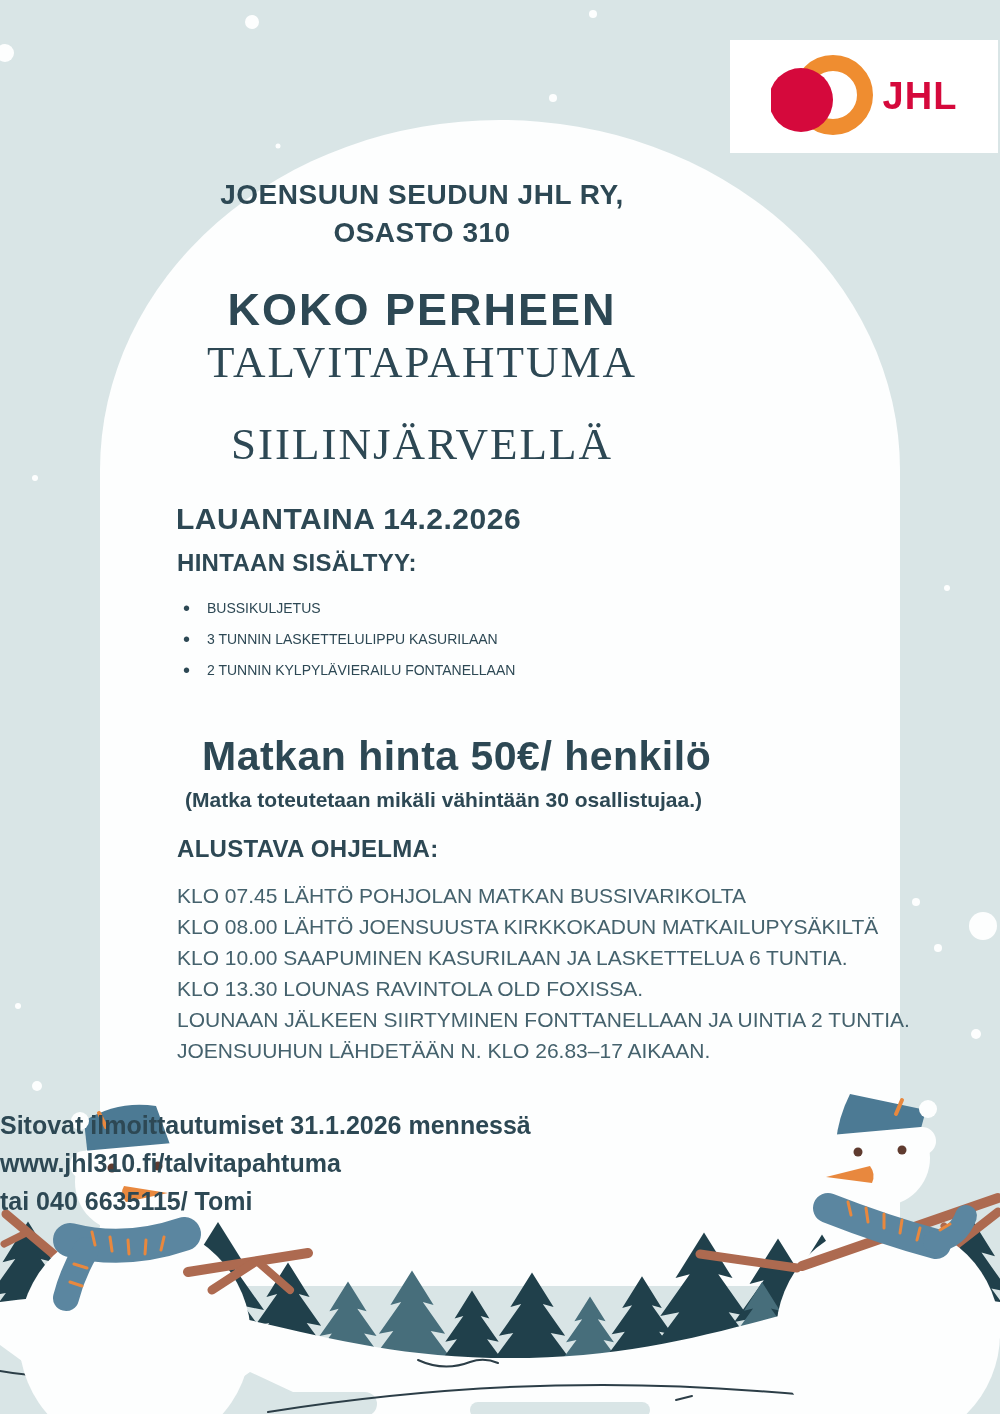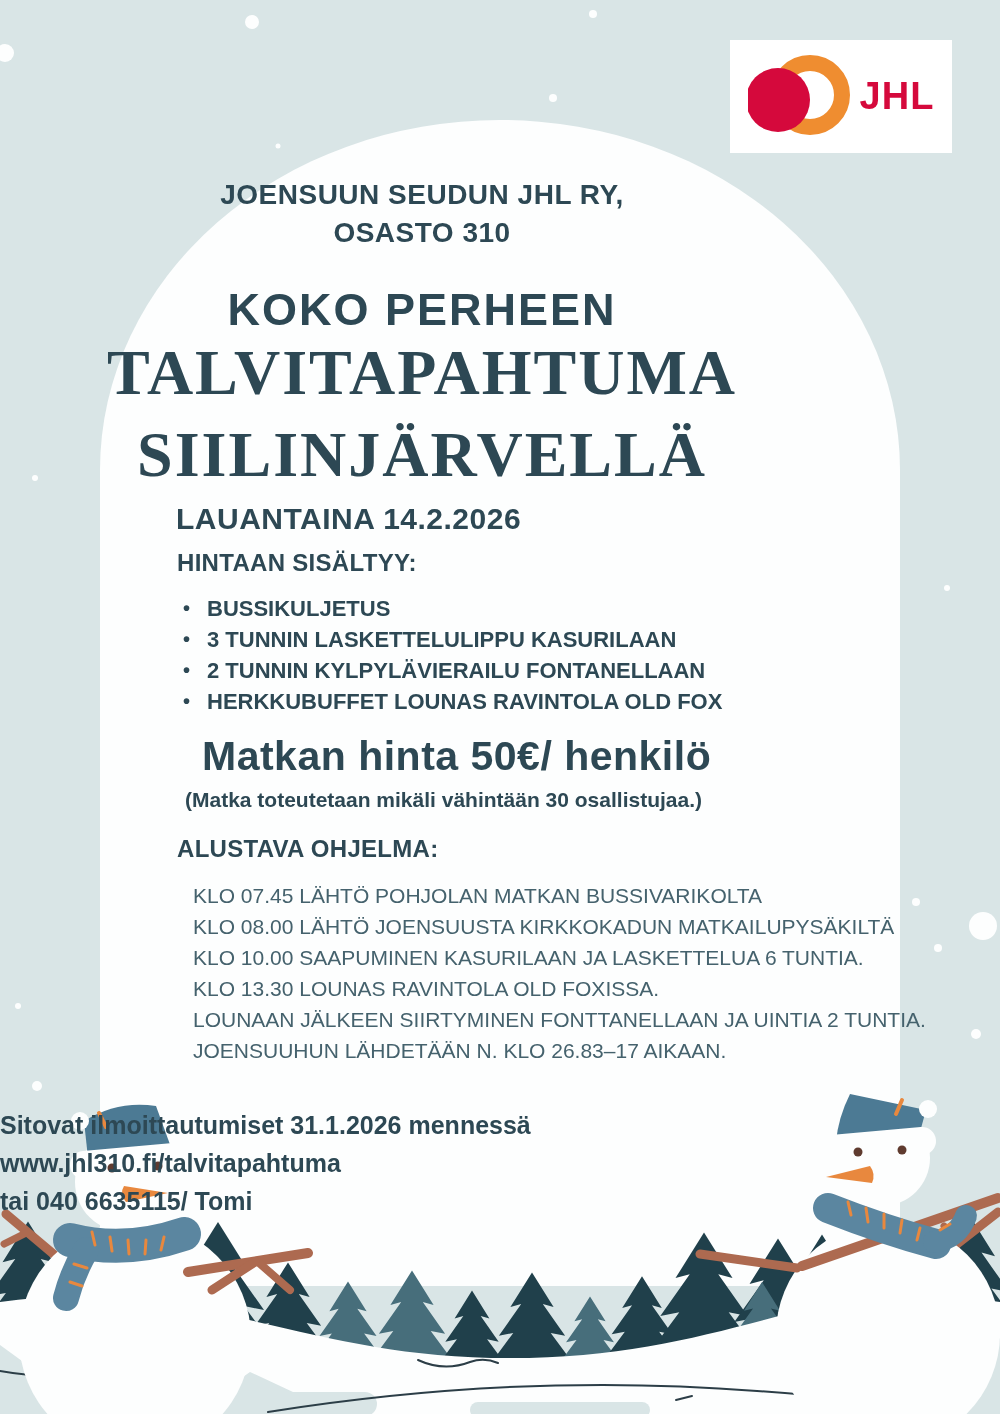--- a/index.html
+++ b/index.html
@@ -12,36 +12,36 @@
   html,body{margin:0;padding:0;}
   body{background:#9aa7aa;font-family:"Liberation Sans",sans-serif;}
   .poster{position:relative;width:1000px;height:1414px;margin:0 auto;background:var(--background);overflow:hidden;}
   .arch{position:absolute;left:100px;top:120px;width:800px;height:1294px;background:var(--panel);
         border-radius:400px 400px 0 0 / 350px 350px 0 0;}
   .scene{position:absolute;left:0;top:0;width:1000px;height:1414px;}
   .txt{position:absolute;color:var(--text-dark);white-space:nowrap;}
   .center{left:0;width:844px;text-align:center;}
   .org{top:176px;font-size:28px;font-weight:700;line-height:38px;letter-spacing:.5px;}
   .subtitle{top:284px;font-size:45px;font-weight:700;letter-spacing:2px;}
-  .title{font-family:"Liberation Serif",serif;font-weight:700;font-size:64px;letter-spacing:2px;}
+  .title{font-family:"Liberation Serif",serif;font-weight:400;font-size:45px;letter-spacing:2px;}
   .title1{top:336px;}
   .title2{top:418px;}
   .date{top:502px;left:176px;font-size:30px;font-weight:700;letter-spacing:.5px;}
   .sec-head{font-size:24px;font-weight:700;letter-spacing:.3px;}
   .includes-head{top:549px;left:177px;}
   .includes{position:absolute;top:593px;left:183px;margin:0;padding:0;list-style:none;}
-  .includes li{position:relative;padding-left:24px;font-size:22px;font-weight:700;line-height:31px;color:var(--text-dark);}
+  .includes li{position:relative;padding-left:24px;font-size:14px;font-weight:400;line-height:31px;color:var(--text-dark);}
   .includes li::before{content:"•";position:absolute;left:0;top:0;font-size:20px;}
   .price{top:733px;left:202px;font-size:41px;font-weight:700;letter-spacing:.5px;}
   .price-note{top:788px;left:185px;font-size:21px;font-weight:700;}
   .program-head{top:835px;left:177px;}
   .program{position:absolute;top:880px;left:177px;}
-  .program div{font-size:21px;line-height:31px;color:var(--text-body);white-space:nowrap;margin-left:16px;}
+  .program div{font-size:21px;line-height:31px;color:var(--text-body);white-space:nowrap;}
   .signup{top:1106px;left:0;width:890px;text-align:left;font-size:25px;font-weight:700;line-height:38px;}
-  .logo-card{position:absolute;left:730px;top:40px;width:222px;height:113px;background:#ffffff;
+  .logo-card{position:absolute;left:730px;top:40px;width:268px;height:113px;background:#ffffff;
              display:flex;align-items:center;justify-content:center;gap:4px;}
   .logo-text{font-size:38px;font-weight:700;color:var(--logo-red);letter-spacing:1px;}
   
   .f-snow{fill:var(--snow-white);} .f-bg{fill:var(--background);} .f-hat{fill:var(--hat-blue);}
   .f-carrot{fill:var(--carrot-orange);} .f-eye{fill:var(--eye-brown);}
   .f-tree-dark{fill:var(--tree-dark);} .f-tree-light{fill:var(--tree-light);}
   .s-stick{stroke:var(--stick-brown);fill:none;stroke-linecap:round;}
   .s-scarf{stroke:var(--scarf-blue);fill:none;stroke-linecap:round;}
   .s-snow{stroke:var(--snow-white);fill:none;stroke-linecap:round;}
   .s-carrot{stroke:var(--carrot-orange);fill:none;stroke-linecap:round;}
@@ -175,21 +175,20 @@
   <div class="txt center title title1">TALVITAPAHTUMA</div>
   <div class="txt center title title2">SIILINJÄRVELLÄ</div>
 
   <div class="txt date">LAUANTAINA 14.2.2026</div>
   <div class="txt sec-head includes-head">HINTAAN SISÄLTYY:</div>
 
   <ul class="includes">
     <li>BUSSIKULJETUS</li>
     <li>3 TUNNIN LASKETTELULIPPU KASURILAAN</li>
     <li>2 TUNNIN KYLPYLÄVIERAILU FONTANELLAAN</li>
-    <li>HERKKUBUFFET LOUNAS RAVINTOLA OLD FOX</li>
   </ul>
 
   <div class="txt price">Matkan hinta 50€/ henkilö</div>
   <div class="txt price-note">(Matka toteutetaan mikäli vähintään 30 osallistujaa.)</div>
 
   <div class="txt sec-head program-head">ALUSTAVA OHJELMA:</div>
   <div class="program">
     <div>KLO 07.45 LÄHTÖ POHJOLAN MATKAN BUSSIVARIKOLTA</div>
     <div>KLO 08.00 LÄHTÖ JOENSUUSTA KIRKKOKADUN MATKAILUPYSÄKILTÄ</div>
     <div>KLO 10.00 SAAPUMINEN KASURILAAN JA LASKETTELUA 6 TUNTIA.</div>

